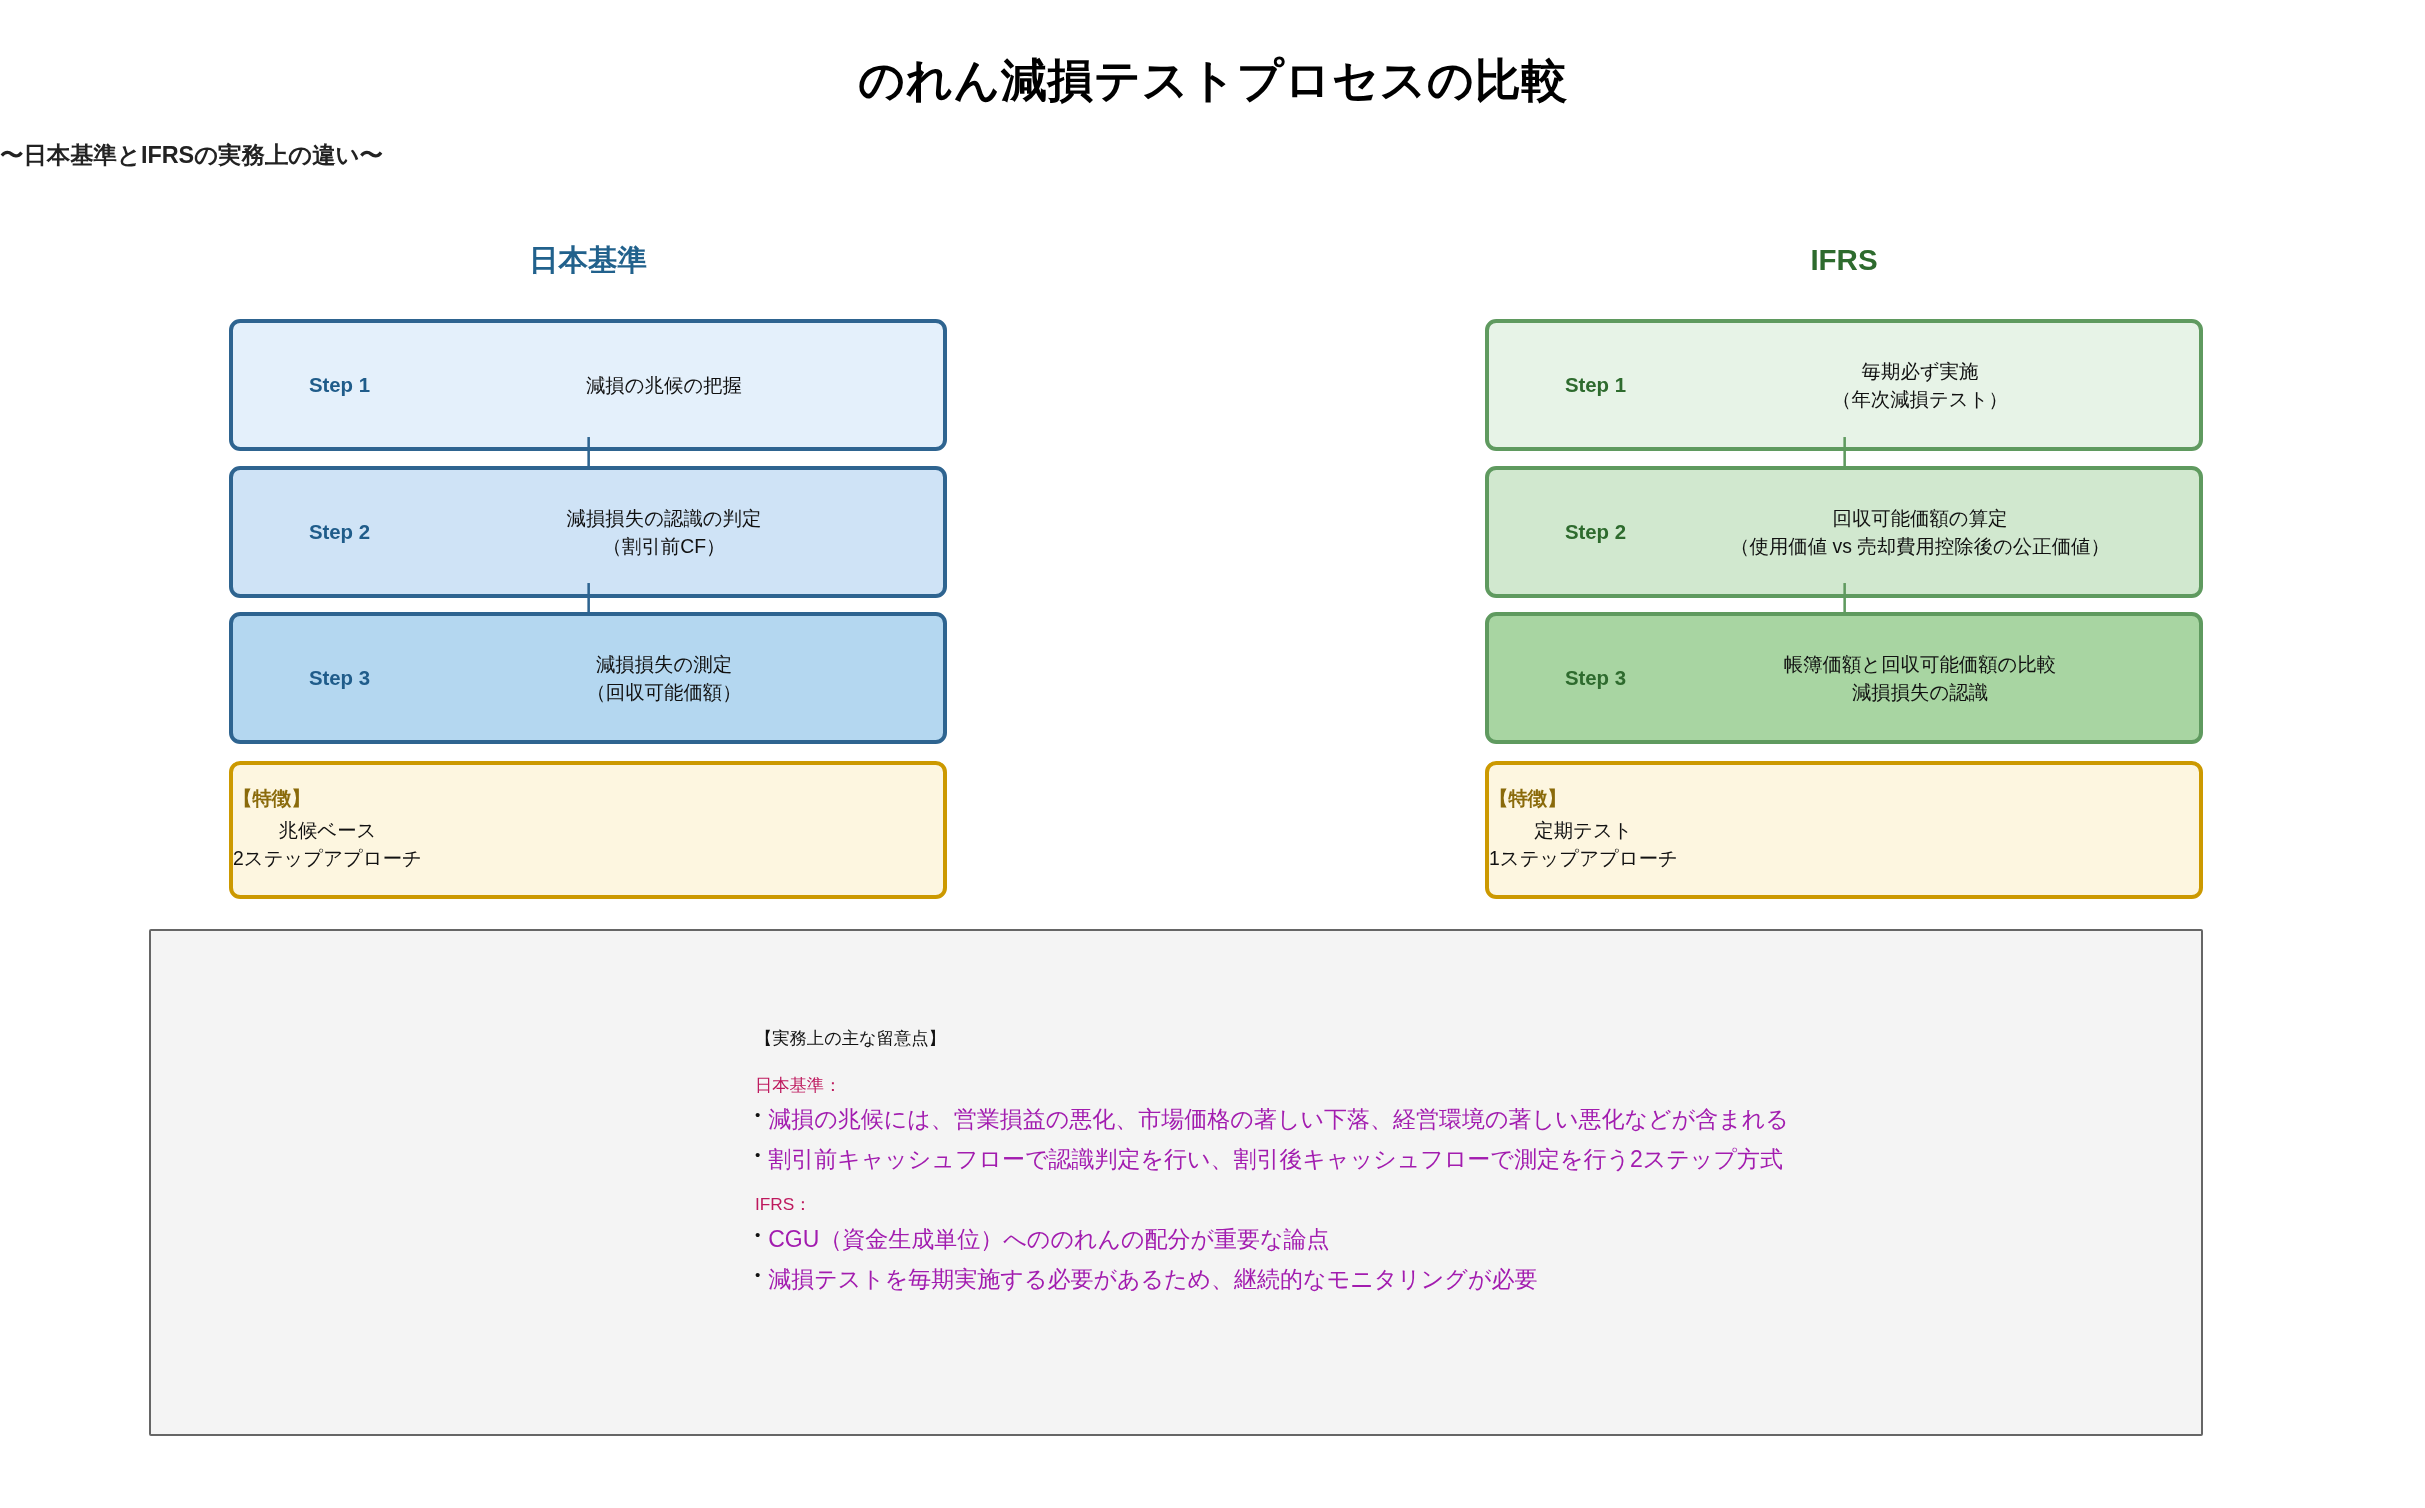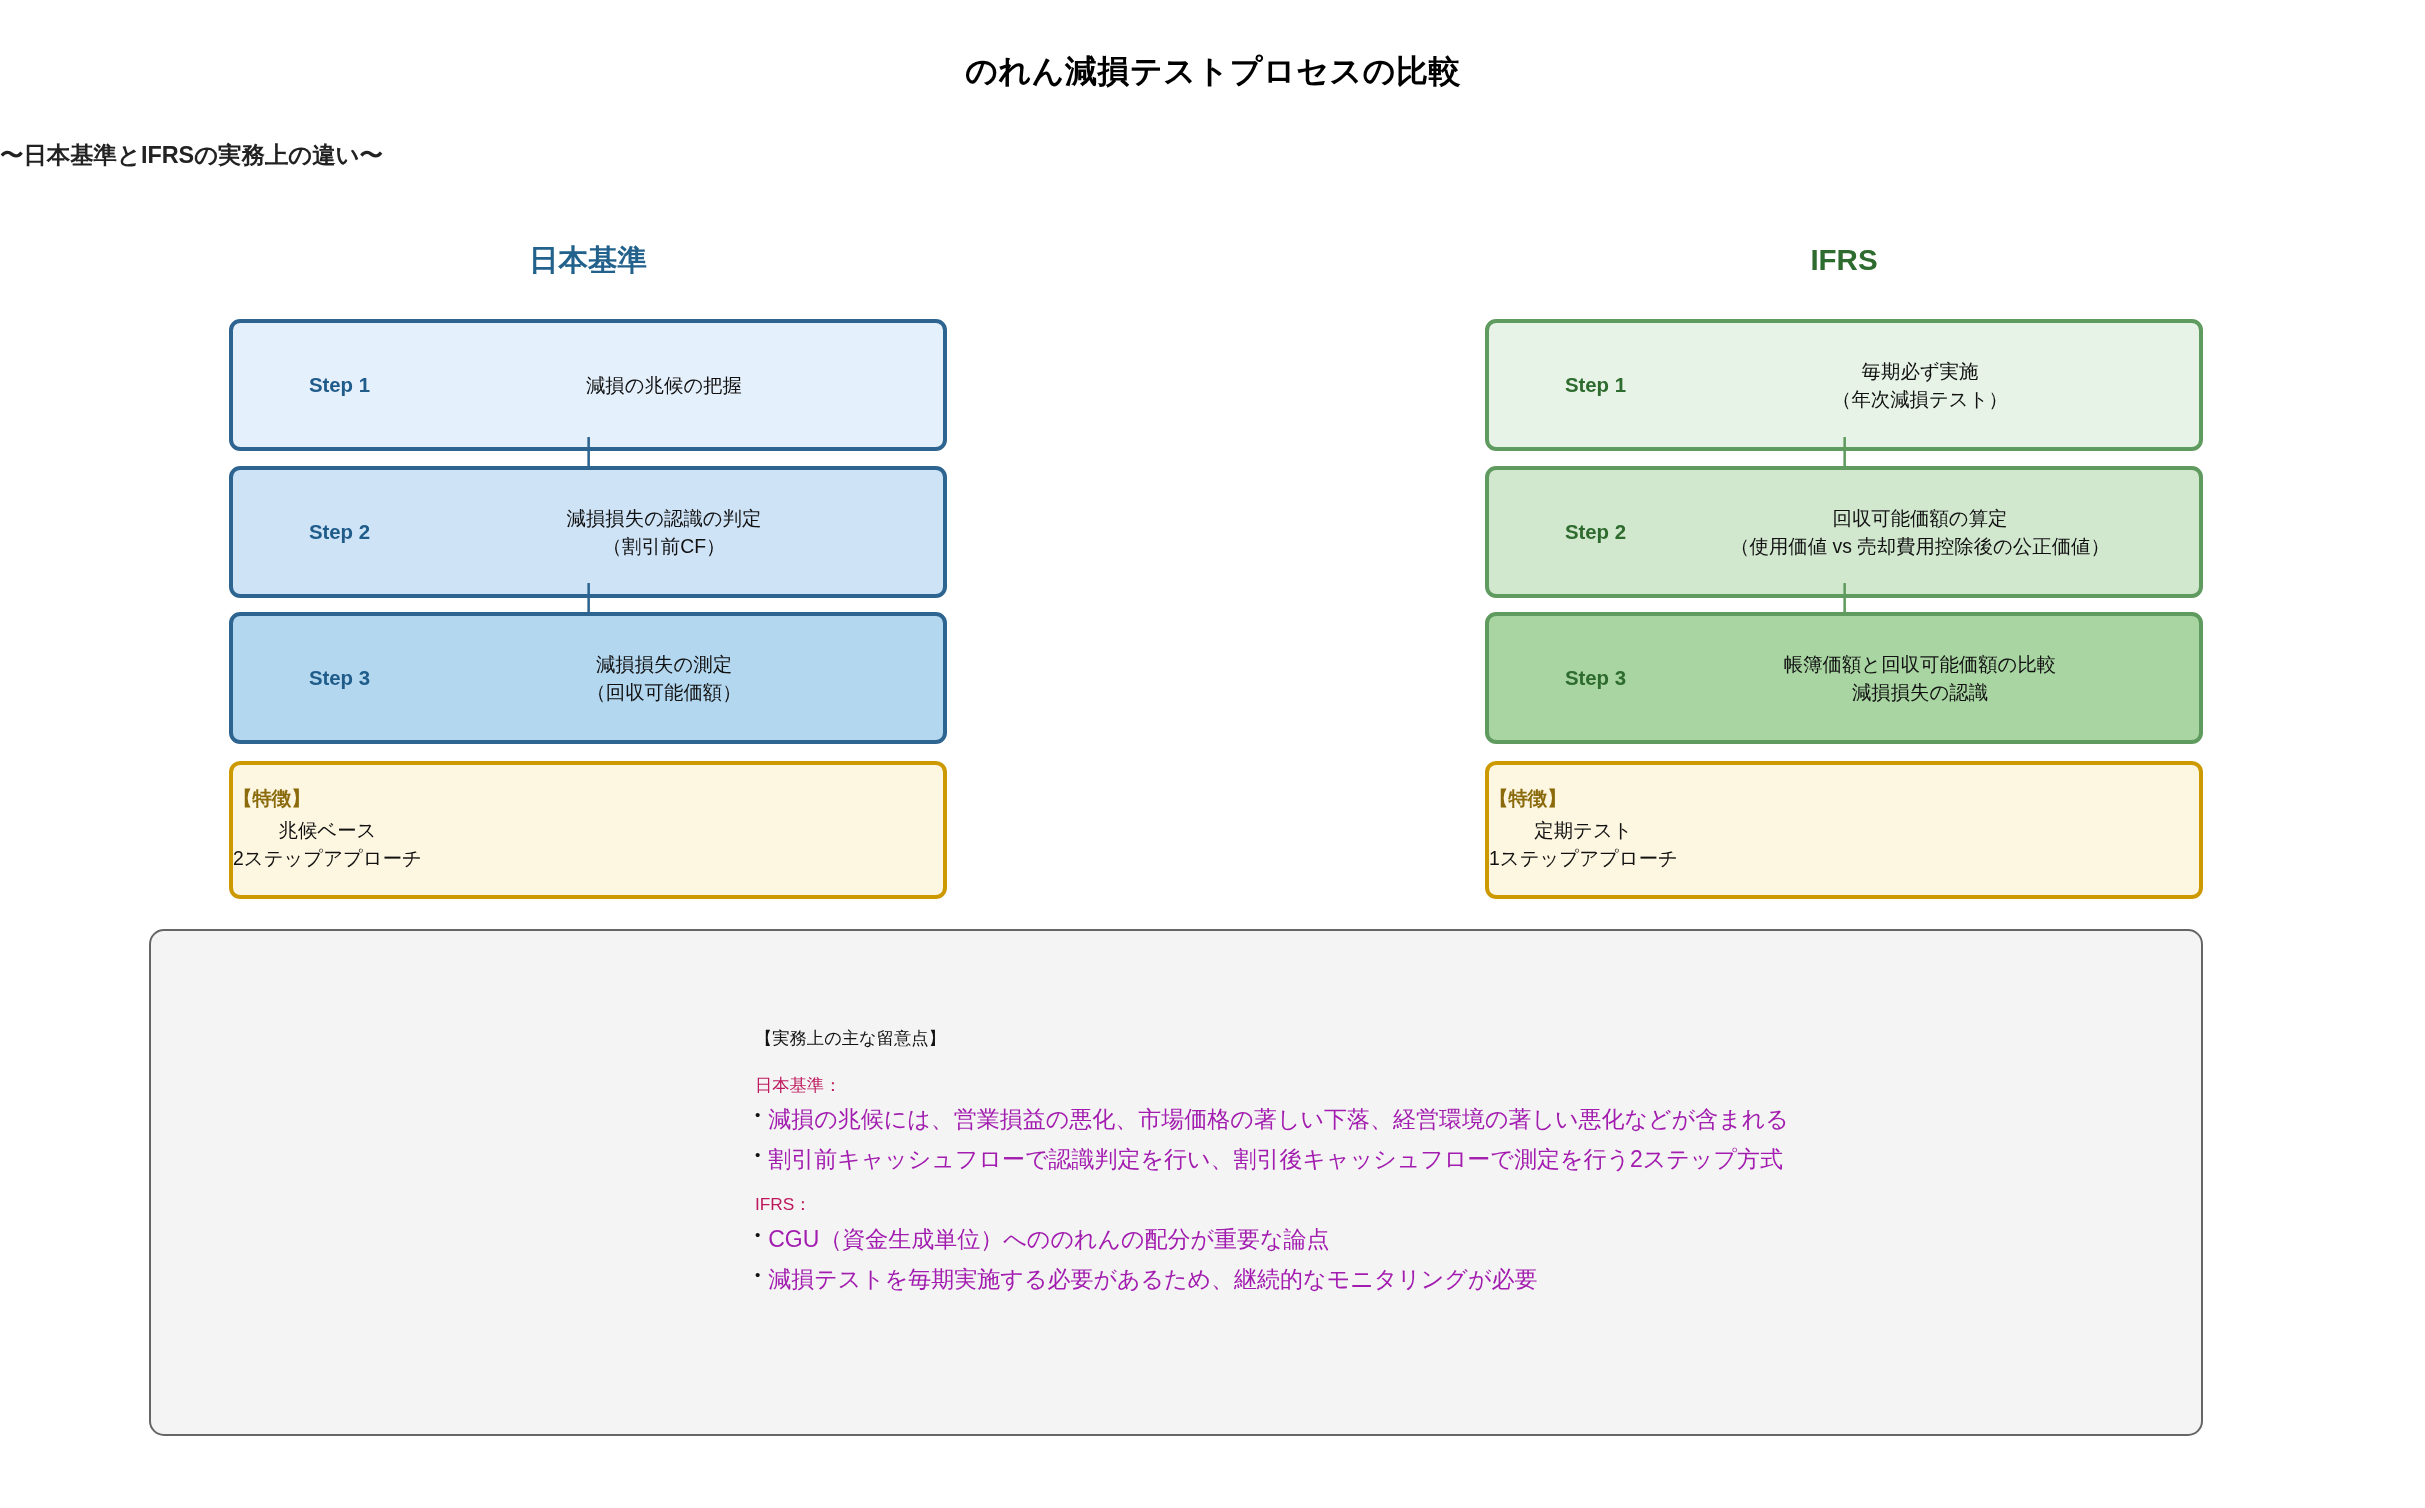--- a/index.html
+++ b/index.html
@@ -16,21 +16,21 @@
     overflow: hidden;
   }
 
   
   #page-title {
     position: absolute;
     top: 50px;
     left: 0;
     width: 2426px;
     text-align: center;
-    font-size: 32px;
+    font-size: 46px;
     font-weight: bold;
     letter-spacing: 0.5px;
     color: #000000;
   }
   #page-subtitle {
     position: absolute;
     top: 139px;
     left: 0;
     width: 2426px;
     text-align: left;
@@ -147,21 +147,21 @@
 
   
   #notes-panel {
     position: absolute;
     left: 149px;
     top: 929px;
     width: 2054px;
     height: 507px;
     box-sizing: border-box;
     border: 2px solid #666666;
-    border-radius: 15px;
+    border-radius: 2px;
     background: #f4f4f4;
   }
   #notes-inner {
     position: absolute;
     left: 604px;
     top: 99px;
     width: 1325px;
     font-size: 17.3px;
     line-height: 1.0;
     color: #111111;

